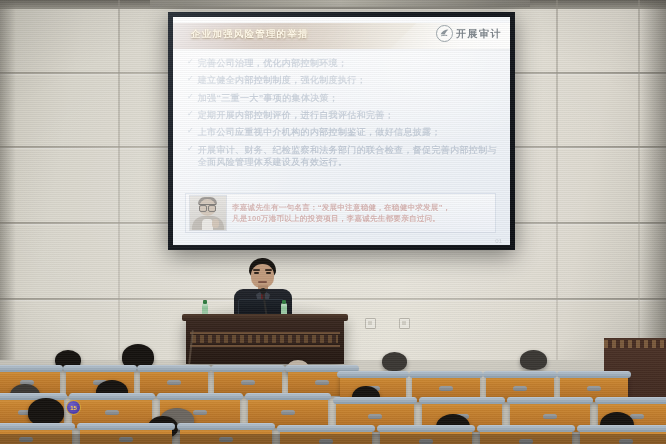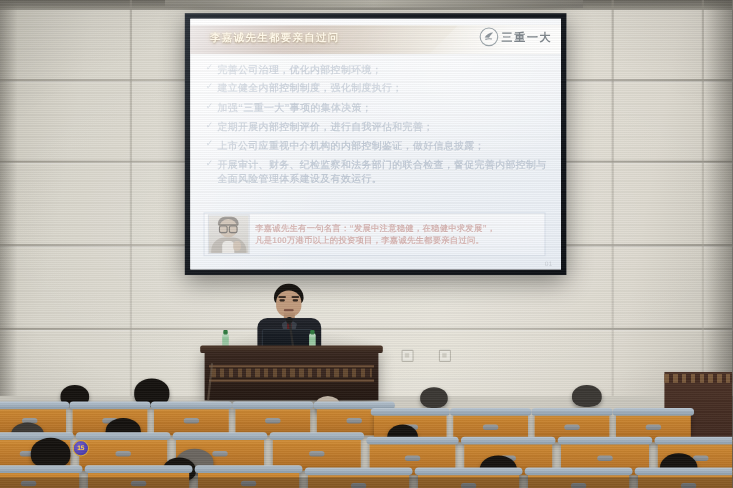--- a/index.html
+++ b/index.html
@@ -157,30 +157,30 @@
   <div class="wall-right-edge"></div>
   <div class="outlet" style="left:365px;top:318px"></div>
   <div class="outlet" style="left:399px;top:318px"></div>
   <div class="wall-vign"></div>
 
   <div class="screen-frame">
     <div class="screen-inner">
       <div class="slide">
 
         <div class="title-band"></div>
-        <div class="slide-title">李嘉诚先生都要亲自过问</div>
+        <div class="slide-title">企业加强风险管理的举措</div>
 
         <div class="logo-wrap">
           <span class="logo-mark">
             <svg width="11" height="11" viewBox="0 0 11 11" aria-hidden="true">
               <path d="M1.6 6.2 C3 3.4 6 1.6 9.4 1.6 C7.8 3.2 6.6 4.6 5.6 6.4 Z" fill="#8c949a"></path>
               <path d="M2.2 7.8 C4 7.2 6.2 7.1 8.2 7.5" stroke="#8c949a" stroke-width="1" fill="none"></path>
             </svg>
           </span>
-          <span class="logo-text">三重一大</span>
+          <span class="logo-text">开展审计</span>
         </div>
 
         <div class="bullets">
           <div class="bullet">
             <span class="chk">✓</span>
             <span class="btxt">完善公司治理，优化内部控制环境；</span>
           </div>
           <div class="bullet">
             <span class="chk">✓</span>
             <span class="btxt">建立健全内部控制制度，强化制度执行；</span>

